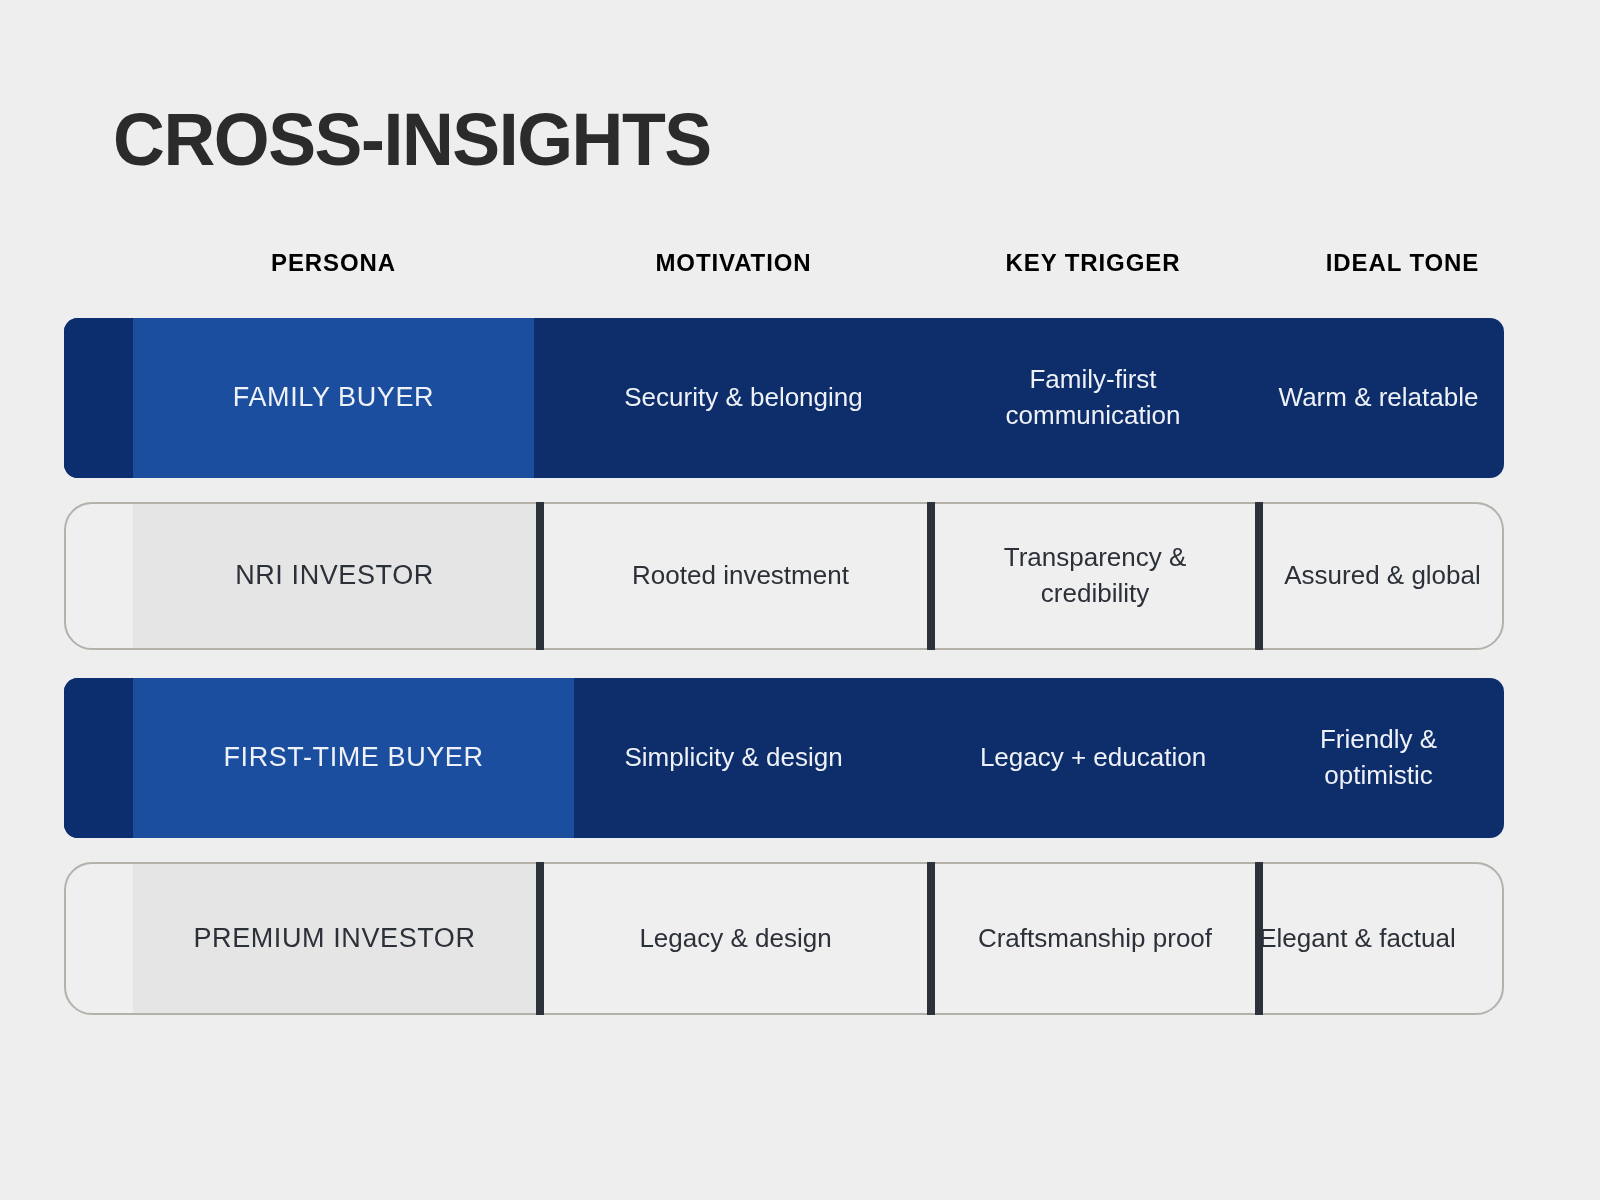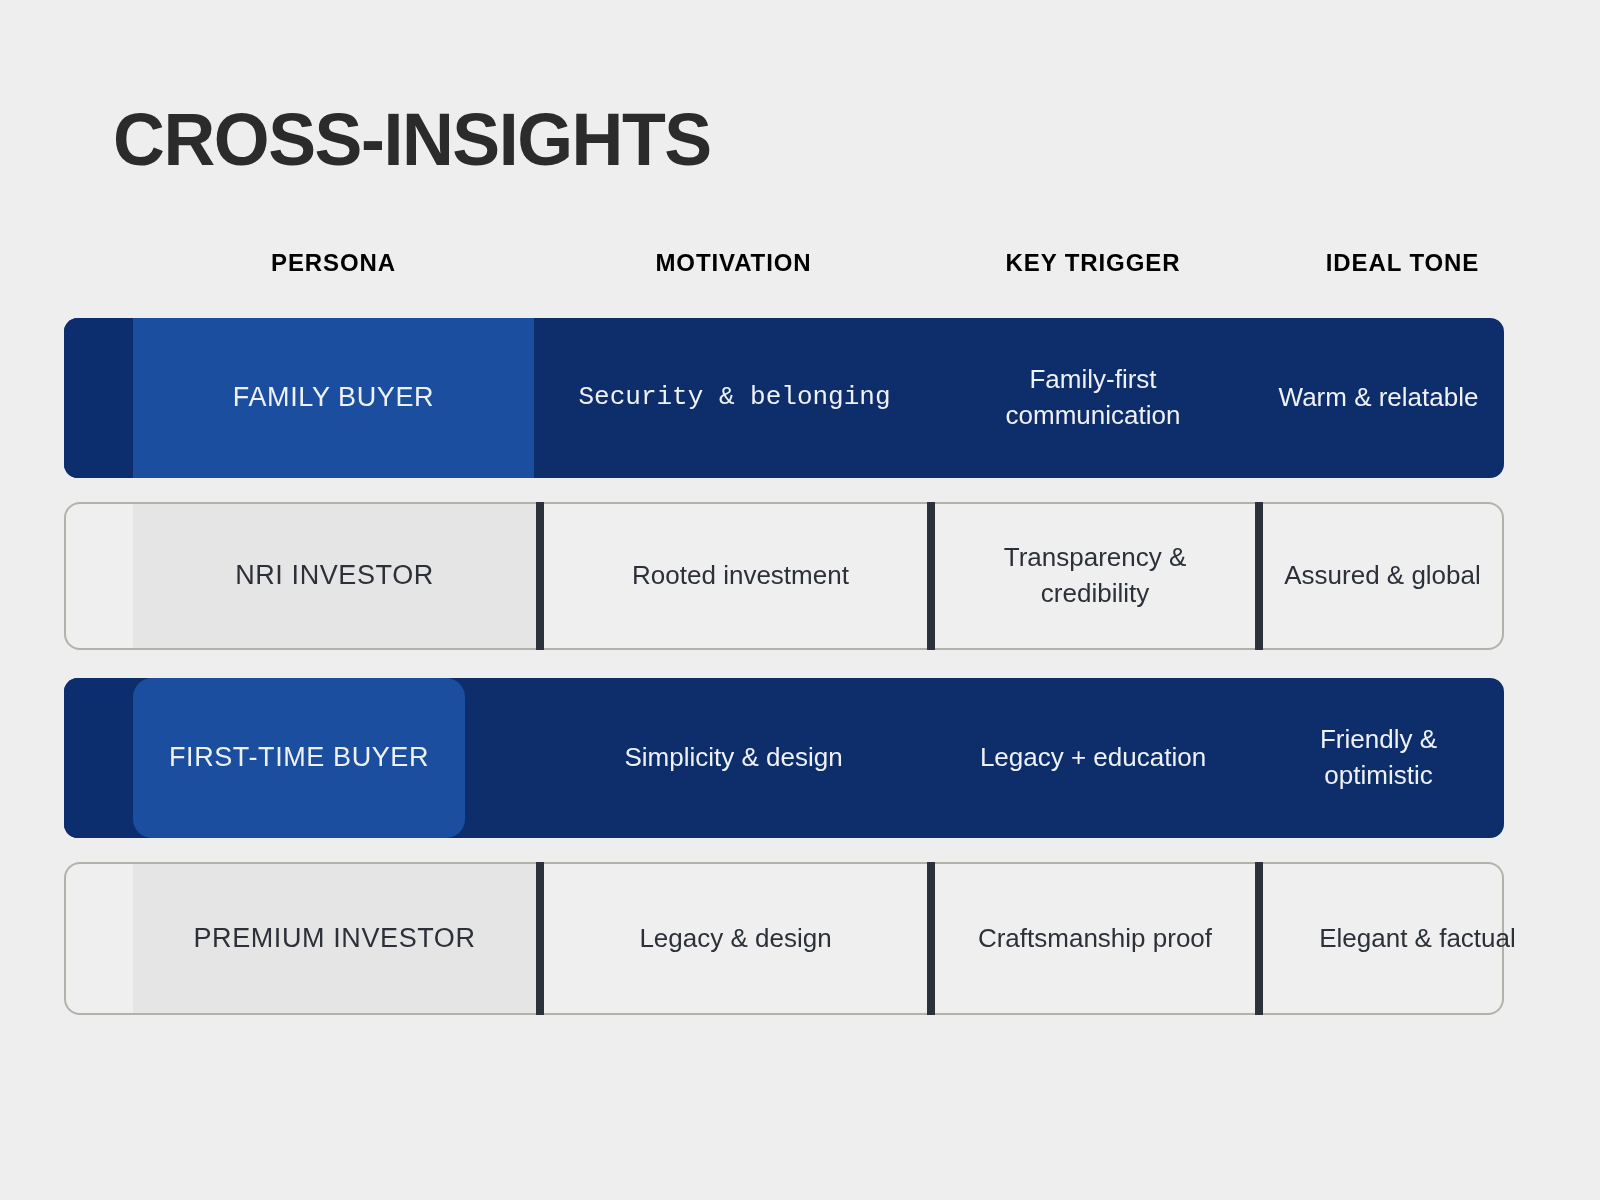--- a/index.html
+++ b/index.html
@@ -115,21 +115,21 @@
   }
   .row.blue .cell.last {
     border-top-right-radius: 14px;
     border-bottom-right-radius: 14px;
   }
 
   
   .row.light {
     background: #efefef;
     border: 2px solid #b4b1ab;
-    border-radius: 16px;
+    border-radius: 28px;
   }
   .row.light .left-cap {
     position: absolute;
     left: 0;
     top: 0;
     bottom: 0;
     width: 67px;
     background: transparent;
   }
   .row.light .cells {
@@ -185,21 +185,21 @@
     <div class="header-cell hc-trigger">KEY TRIGGER</div>
     <div class="header-cell hc-tone">IDEAL TONE</div>
   </div>
 
   <div class="table-body">
 
     <div class="row blue r1">
       <div class="left-cap"></div>
       <div class="cells">
         <div class="cell persona" style="left:0px;width:401px;">FAMILY BUYER</div>
-        <div class="cell" style="left:410px;width:383px;font-family:Liberation Mono, monospace;">Security &amp; belonging</div>
+        <div class="cell" style="left:419px;width:383px;">Security &amp; belonging</div>
         <div class="cell" style="left:800px;width:320px;">Family-first communication</div>
         <div class="cell last" style="left:1120px;width:251px;">Warm &amp; relatable</div>
       </div>
     </div>
 
     <div class="row light r2">
       <div class="left-cap"></div>
       <div class="cells">
         <div class="cell persona" style="left:0px;width:403px;">NRI INVESTOR</div>
         <div class="divider" style="left:403px;"></div>
@@ -207,34 +207,34 @@
         <div class="divider" style="left:794px;"></div>
         <div class="cell" style="left:802px;width:320px;">Transparency &amp; credibility</div>
         <div class="divider" style="left:1122px;"></div>
         <div class="cell" style="left:1130px;width:239px;">Assured &amp; global</div>
       </div>
     </div>
 
     <div class="row blue r3">
       <div class="left-cap"></div>
       <div class="cells">
-        <div class="cell persona" style="left:0px;width:332px;border-radius:19px;">FIRST-TIME BUYER</div>
+        <div class="cell persona" style="left:0px;width:441px;">FIRST-TIME BUYER</div>
         <div class="cell" style="left:409px;width:383px;">Simplicity &amp; design</div>
         <div class="cell" style="left:800px;width:320px;">Legacy + education</div>
         <div class="cell last" style="left:1120px;width:251px;">Friendly &amp; optimistic</div>
       </div>
     </div>
 
     <div class="row light r4">
       <div class="left-cap"></div>
       <div class="cells">
         <div class="cell persona" style="left:0px;width:403px;">PREMIUM INVESTOR</div>
         <div class="divider" style="left:403px;"></div>
         <div class="cell" style="left:411px;width:383px;">Legacy &amp; design</div>
         <div class="divider" style="left:794px;"></div>
         <div class="cell" style="left:802px;width:320px;">Craftsmanship proof</div>
         <div class="divider" style="left:1122px;"></div>
-        <div class="cell" style="left:1170px;width:229px;">Elegant &amp; factual</div>
+        <div class="cell" style="left:1110px;width:229px;">Elegant &amp; factual</div>
       </div>
     </div>
 
   </div>
 </div>
 
 </body></html>

